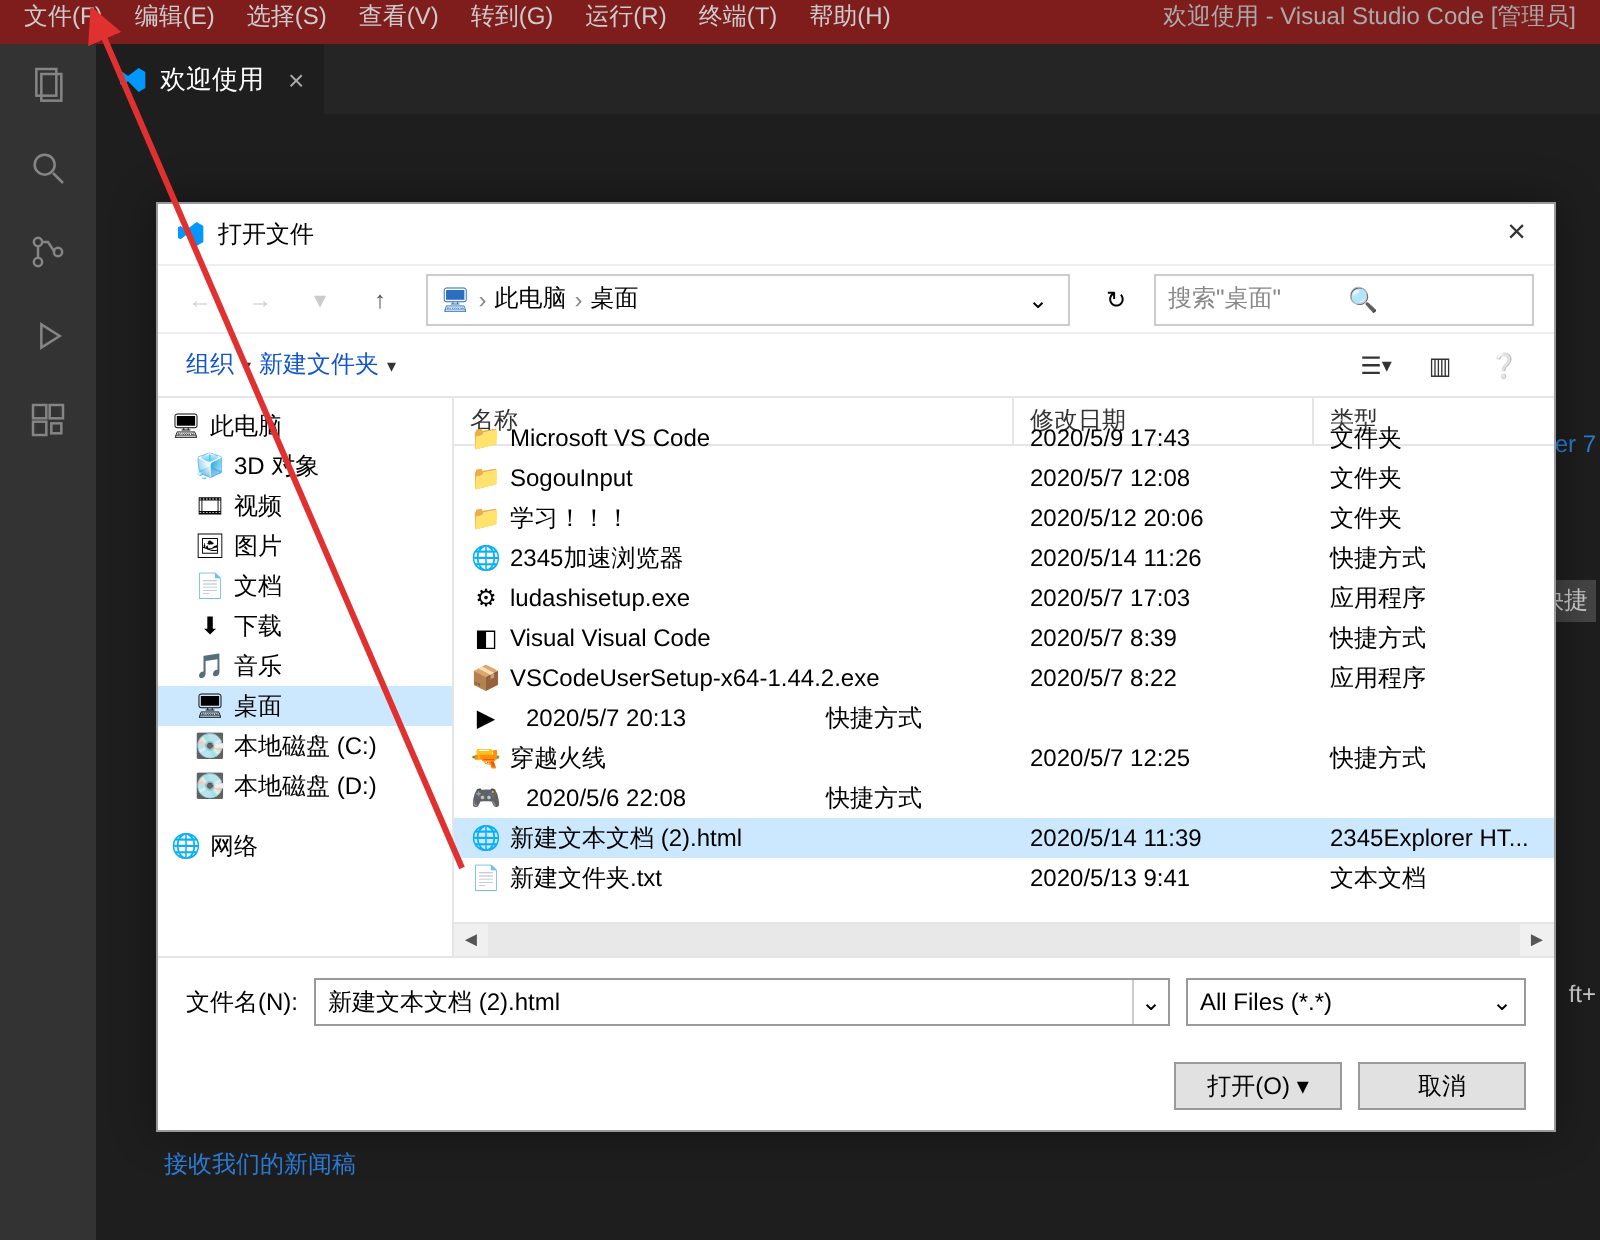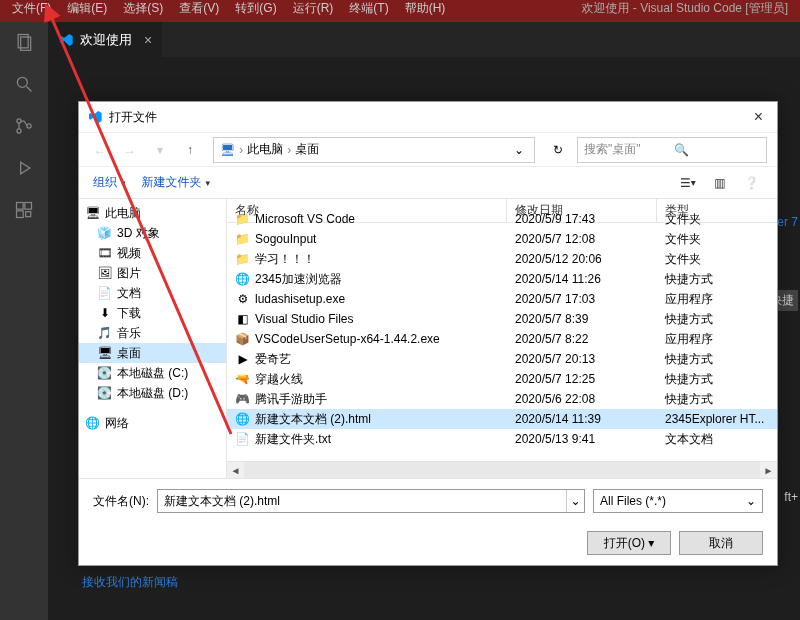--- a/index.html
+++ b/index.html
@@ -20,21 +20,21 @@
 .dlg-title .close { margin-left:auto; font-size:16px; cursor:pointer; color:#333; padding:0 6px; }
 .dlg-nav { height:34px; display:flex; align-items:center; padding:0 10px; gap:8px; border-top:1px solid #eee; }
 .navbtn { width:22px; height:22px; display:flex; align-items:center; justify-content:center; cursor:pointer; color:#555; }
 .navbtn.disabled { color:#ccc; }
 .crumb { flex:1; height:26px; border:1px solid #ccc; padding:0 6px; display:flex; align-items:center; gap:4px; margin:0 4px;}
 .crumb .sep { color:#888; }
 .crumb .drop { margin-left:auto; padding:0 4px; cursor:pointer; }
 .refresh { width:22px; height:22px; display:flex; align-items:center; justify-content:center; cursor:pointer; }
 .search { width:190px; height:26px; border:1px solid #ccc; display:flex; align-items:center; padding:0 6px; color:#888; gap:4px;}
 .search span{flex:1;}
-.dlg-toolbar { height:32px; display:flex; align-items:center; padding:0 14px; gap:16px; border-top:1px solid #eee; }
+.dlg-toolbar { height:32px; display:flex; align-items:center; padding:0 14px; gap:4px; border-top:1px solid #eee; }
 .dlg-toolbar .tb-link { color:#15c; cursor:pointer; position:relative; }
 .dlg-toolbar .tb-link::after{content:"▾"; font-size:9px; margin-left:4px; color:#333;}
 .dlg-toolbar .right { margin-left:auto; display:flex; gap:10px; align-items:center; }
 .dlg-toolbar .ibtn { width:22px; height:22px; display:flex; align-items:center; justify-content:center; cursor:pointer; color:#333; border:1px solid transparent;}
 .dlg-body { flex:1; display:flex; border-top:1px solid #e5e5e5; min-height:0; }
 .tree { width:148px; border-right:1px solid #e5e5e5; padding:4px 0; overflow:hidden; }
 .tree .node { height:20px; display:flex; align-items:center; padding:0 6px; gap:4px; cursor:pointer; }
 .tree .node.selected { background:#cce8ff; }
 .tree .ticon { width:16px; height:16px; display:flex; align-items:center; justify-content:center; font-size:12px;}
 .tree .indent { padding-left:18px; }
@@ -263,45 +263,43 @@
             <span class="tp">快捷方式</span>
           </div>
           <div class="row">
             <span class="ic ">⚙</span>
             <span class="nm">ludashisetup.exe</span>
             <span class="dt">2020/5/7 17:03</span>
             <span class="tp">应用程序</span>
           </div>
           <div class="row">
             <span class="ic ">◧</span>
-            <span class="nm">Visual Studio Files</span>
+            <span class="nm">Visual Visual Code</span>
             <span class="dt">2020/5/7 8:39</span>
             <span class="tp">快捷方式</span>
           </div>
           <div class="row">
             <span class="ic ">📦</span>
             <span class="nm">VSCodeUserSetup-x64-1.44.2.exe</span>
             <span class="dt">2020/5/7 8:22</span>
             <span class="tp">应用程序</span>
           </div>
           <div class="row">
             <span class="ic ">▶</span>
-            <span class="nm">爱奇艺</span>
             <span class="dt">2020/5/7 20:13</span>
             <span class="tp">快捷方式</span>
           </div>
           <div class="row">
             <span class="ic ">🔫</span>
             <span class="nm">穿越火线</span>
             <span class="dt">2020/5/7 12:25</span>
             <span class="tp">快捷方式</span>
           </div>
           <div class="row">
             <span class="ic ">🎮</span>
-            <span class="nm">腾讯手游助手</span>
             <span class="dt">2020/5/6 22:08</span>
             <span class="tp">快捷方式</span>
           </div>
           <div class="row sel">
             <span class="ic ">🌐</span>
             <span class="nm">新建文本文档 (2).html</span>
             <span class="dt">2020/5/14 11:39</span>
             <span class="tp">2345Explorer HT...</span>
           </div>
           <div class="row">

